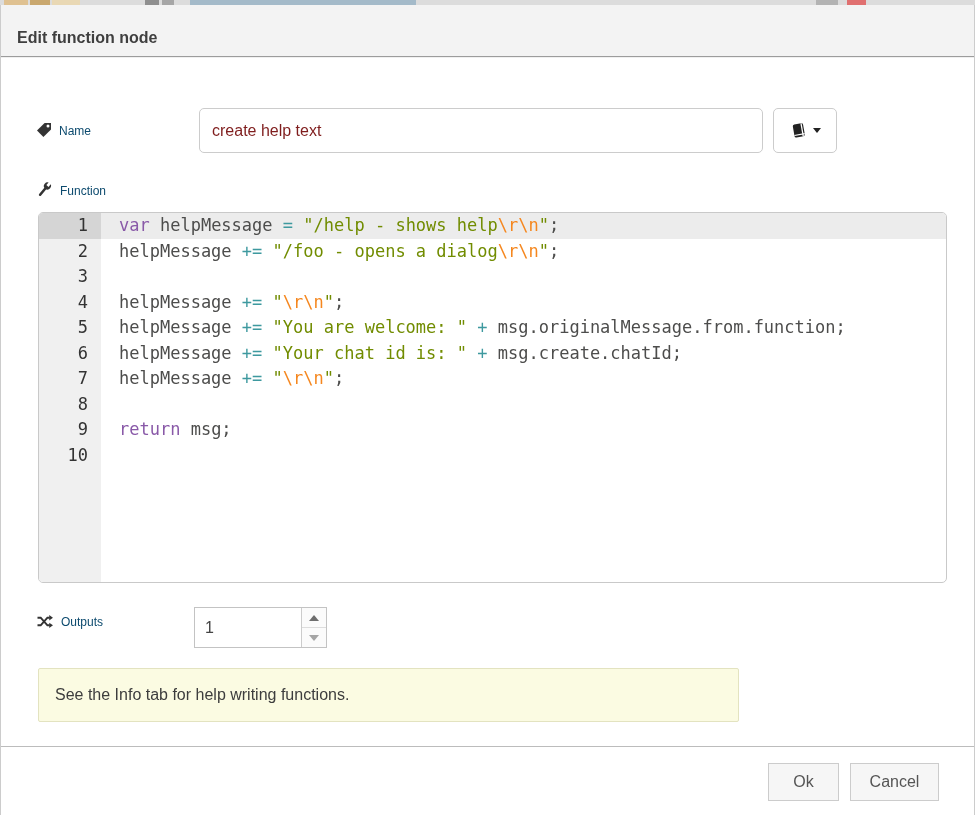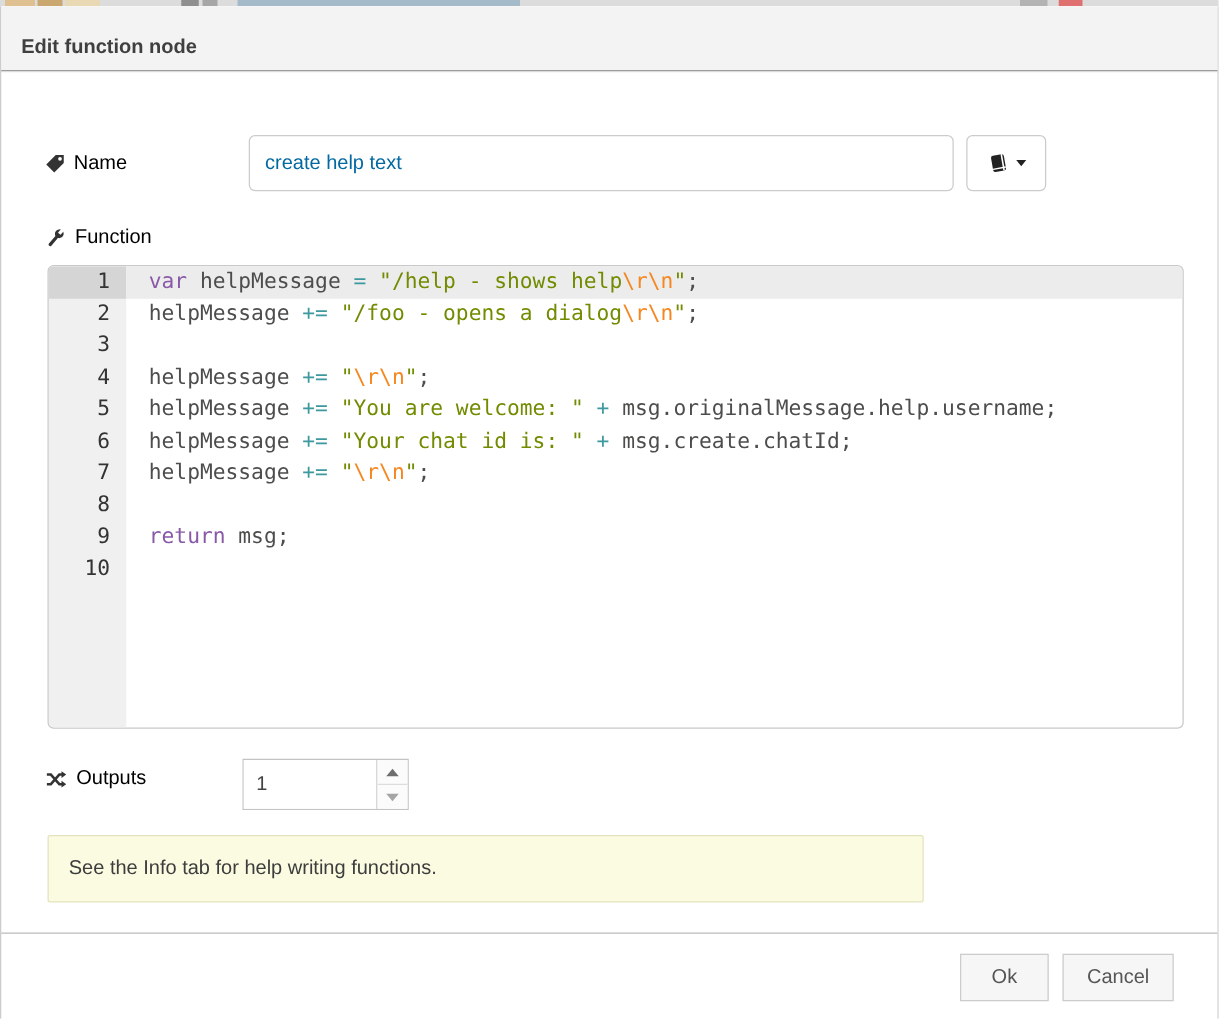--- a/index.html
+++ b/index.html
@@ -25,34 +25,34 @@
     background:#f3f3f3; border-bottom:1px solid #9c9c9c;
     box-shadow:0 1px 0 rgba(0,0,0,0.06);
   }
   #dlg-title {
     position:absolute; left:16px; top:24px;
     font-size:16px; font-weight:bold; color:#3f3f3f;
   }
 
   
   .field-label {
-    position:absolute; font-size:16px; color:#000000;
-    display:flex; align-items:center; gap:7px;
+    position:absolute; font-size:12px; color:#0c4a6e;
+    display:flex; align-items:flex-end; gap:7px;
   }
   .field-label svg { display:block; }
 
   #name-label   { left:35px; top:117px; }
   #func-label   { left:35px; top:176px; }
   #out-label    { left:35px; top:609px; }
 
   #name-input {
     position:absolute; left:198px; top:103px; width:564px; height:45px;
     border:1px solid #cccccc; border-radius:5px;
     font-family:"Liberation Sans", sans-serif;
-    font-size:16px; color:#0369a1; padding:0 12px; background:#ffffff; outline:none;
+    font-size:16px; color:#7f1d1d; padding:0 12px; background:#ffffff; outline:none;
   }
   #library-button {
     position:absolute; left:772px; top:103px; width:64px; height:45px;
     background:#ffffff; border:1px solid #cccccc; border-radius:5px;
     display:flex; align-items:center; justify-content:center; gap:6px; cursor:pointer;
   }
   #library-button .caret {
     width:0; height:0; border-left:4.5px solid transparent;
     border-right:4.5px solid transparent; border-top:5.5px solid #222222;
   }
@@ -184,21 +184,21 @@
         <div class="gut-line">7</div>
         <div class="gut-line">8</div>
         <div class="gut-line">9</div>
         <div class="gut-line">10</div>
       </div>
     <div id="code-lines">
         <div class="ed-line active"><span class="tok-kw">var</span><span class="tok-txt"> helpMessage </span><span class="tok-op">=</span><span class="tok-txt"> </span><span class="tok-str">"/help - shows help</span><span class="tok-esc">\r\n</span><span class="tok-str">"</span><span class="tok-txt">;</span></div>
         <div class="ed-line"><span class="tok-txt">helpMessage </span><span class="tok-op">+=</span><span class="tok-txt"> </span><span class="tok-str">"/foo - opens a dialog</span><span class="tok-esc">\r\n</span><span class="tok-str">"</span><span class="tok-txt">;</span></div>
         <div class="ed-line"></div>
         <div class="ed-line"><span class="tok-txt">helpMessage </span><span class="tok-op">+=</span><span class="tok-txt"> </span><span class="tok-str">"</span><span class="tok-esc">\r\n</span><span class="tok-str">"</span><span class="tok-txt">;</span></div>
-        <div class="ed-line"><span class="tok-txt">helpMessage </span><span class="tok-op">+=</span><span class="tok-txt"> </span><span class="tok-str">"You are welcome: "</span><span class="tok-txt"> </span><span class="tok-op">+</span><span class="tok-txt"> msg.originalMessage.help.username;</span></div>
+        <div class="ed-line"><span class="tok-txt">helpMessage </span><span class="tok-op">+=</span><span class="tok-txt"> </span><span class="tok-str">"You are welcome: "</span><span class="tok-txt"> </span><span class="tok-op">+</span><span class="tok-txt"> msg.originalMessage.from.function;</span></div>
         <div class="ed-line"><span class="tok-txt">helpMessage </span><span class="tok-op">+=</span><span class="tok-txt"> </span><span class="tok-str">"Your chat id is: "</span><span class="tok-txt"> </span><span class="tok-op">+</span><span class="tok-txt"> msg.create.chatId;</span></div>
         <div class="ed-line"><span class="tok-txt">helpMessage </span><span class="tok-op">+=</span><span class="tok-txt"> </span><span class="tok-str">"</span><span class="tok-esc">\r\n</span><span class="tok-str">"</span><span class="tok-txt">;</span></div>
         <div class="ed-line"></div>
         <div class="ed-line"><span class="tok-kw">return</span><span class="tok-txt"> msg;</span></div>
       </div>
 
   </div>
 
   <div class="field-label" id="out-label">
     <svg width="18" height="15" viewBox="0 0 17 16">

